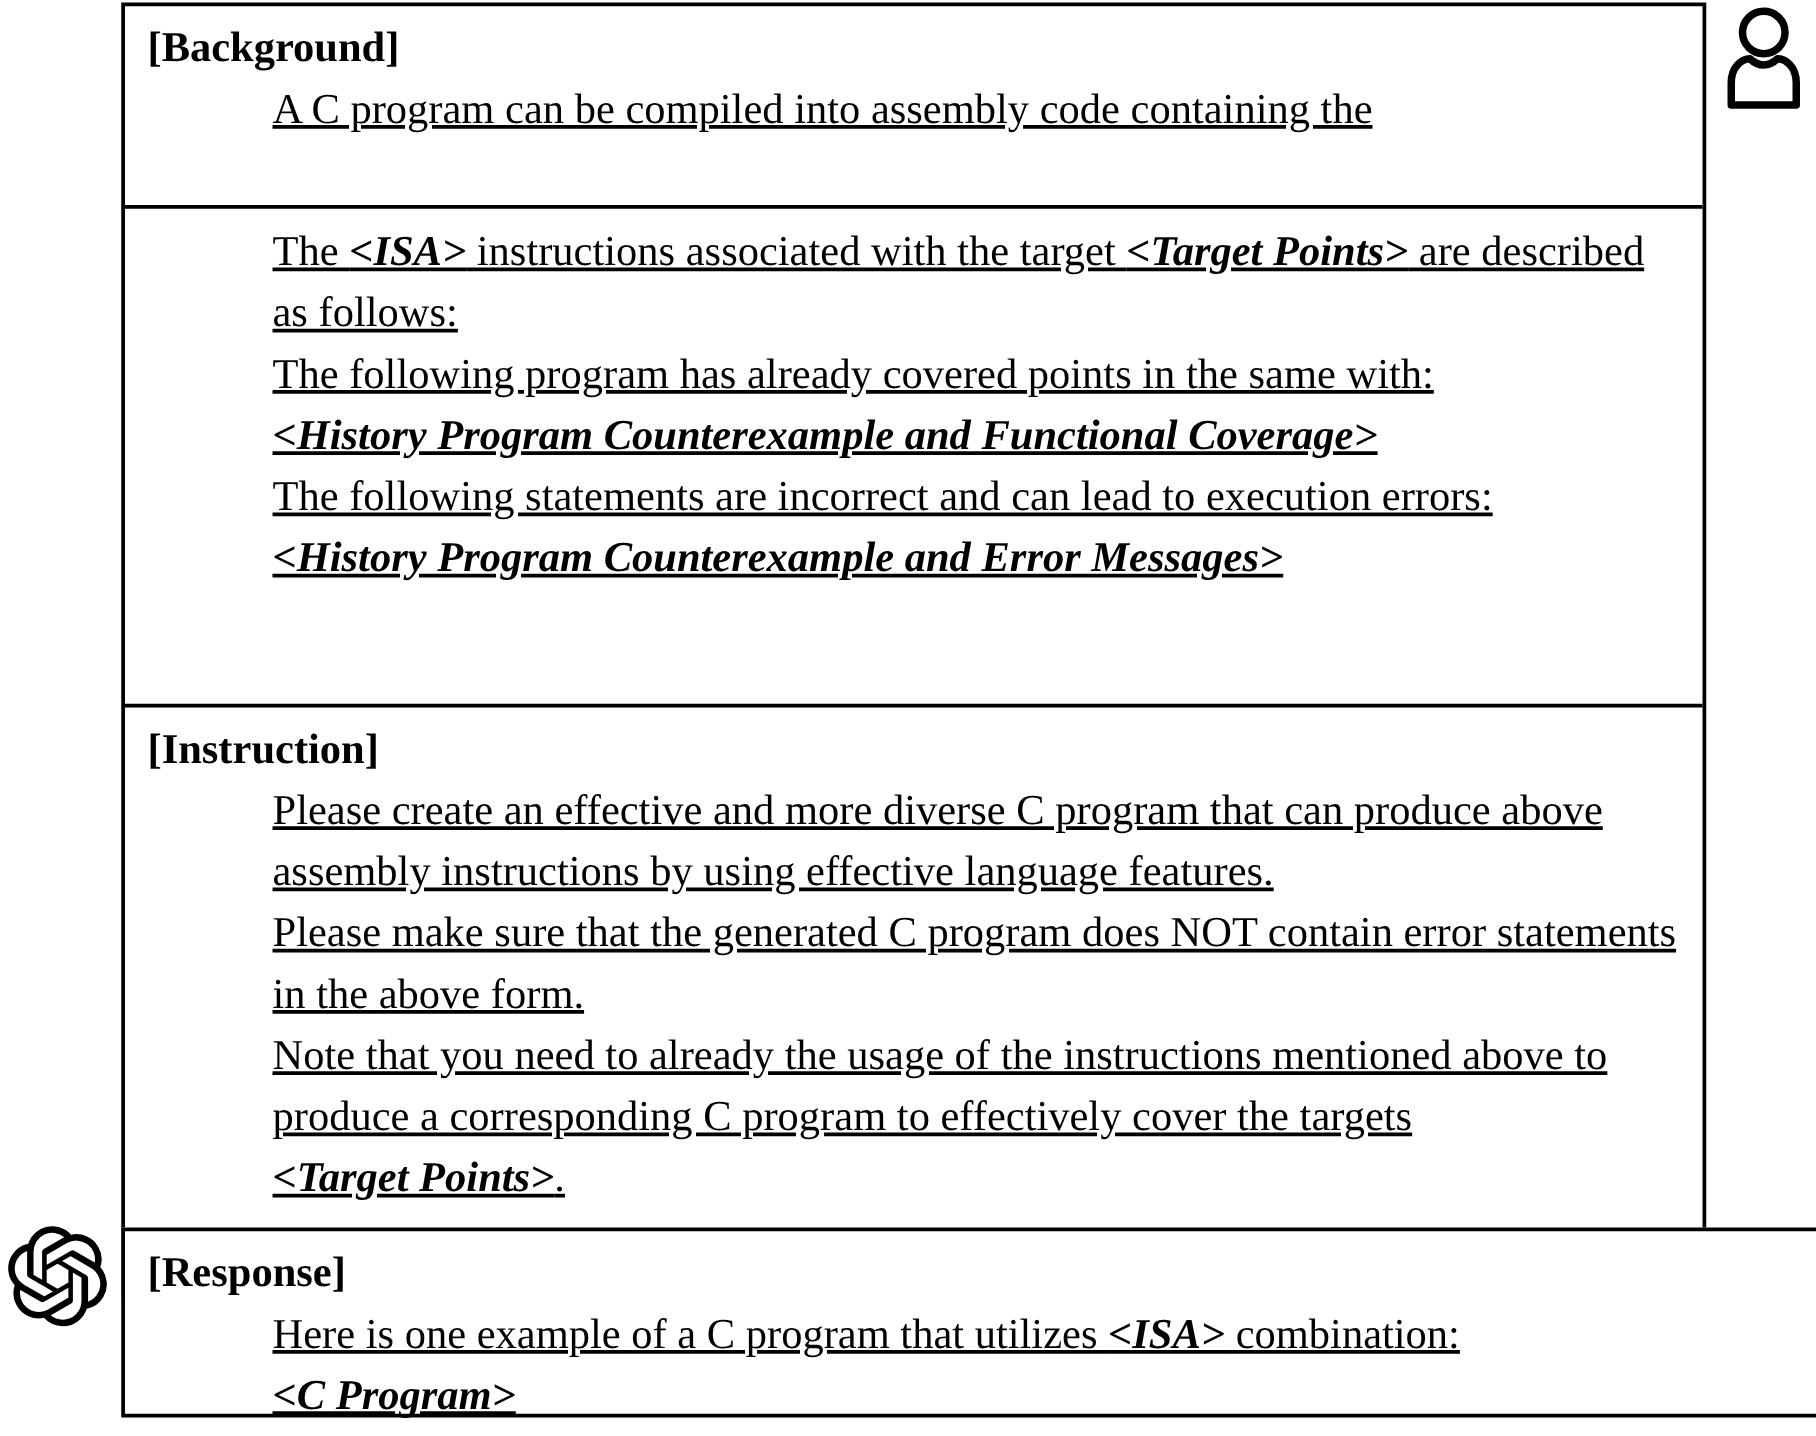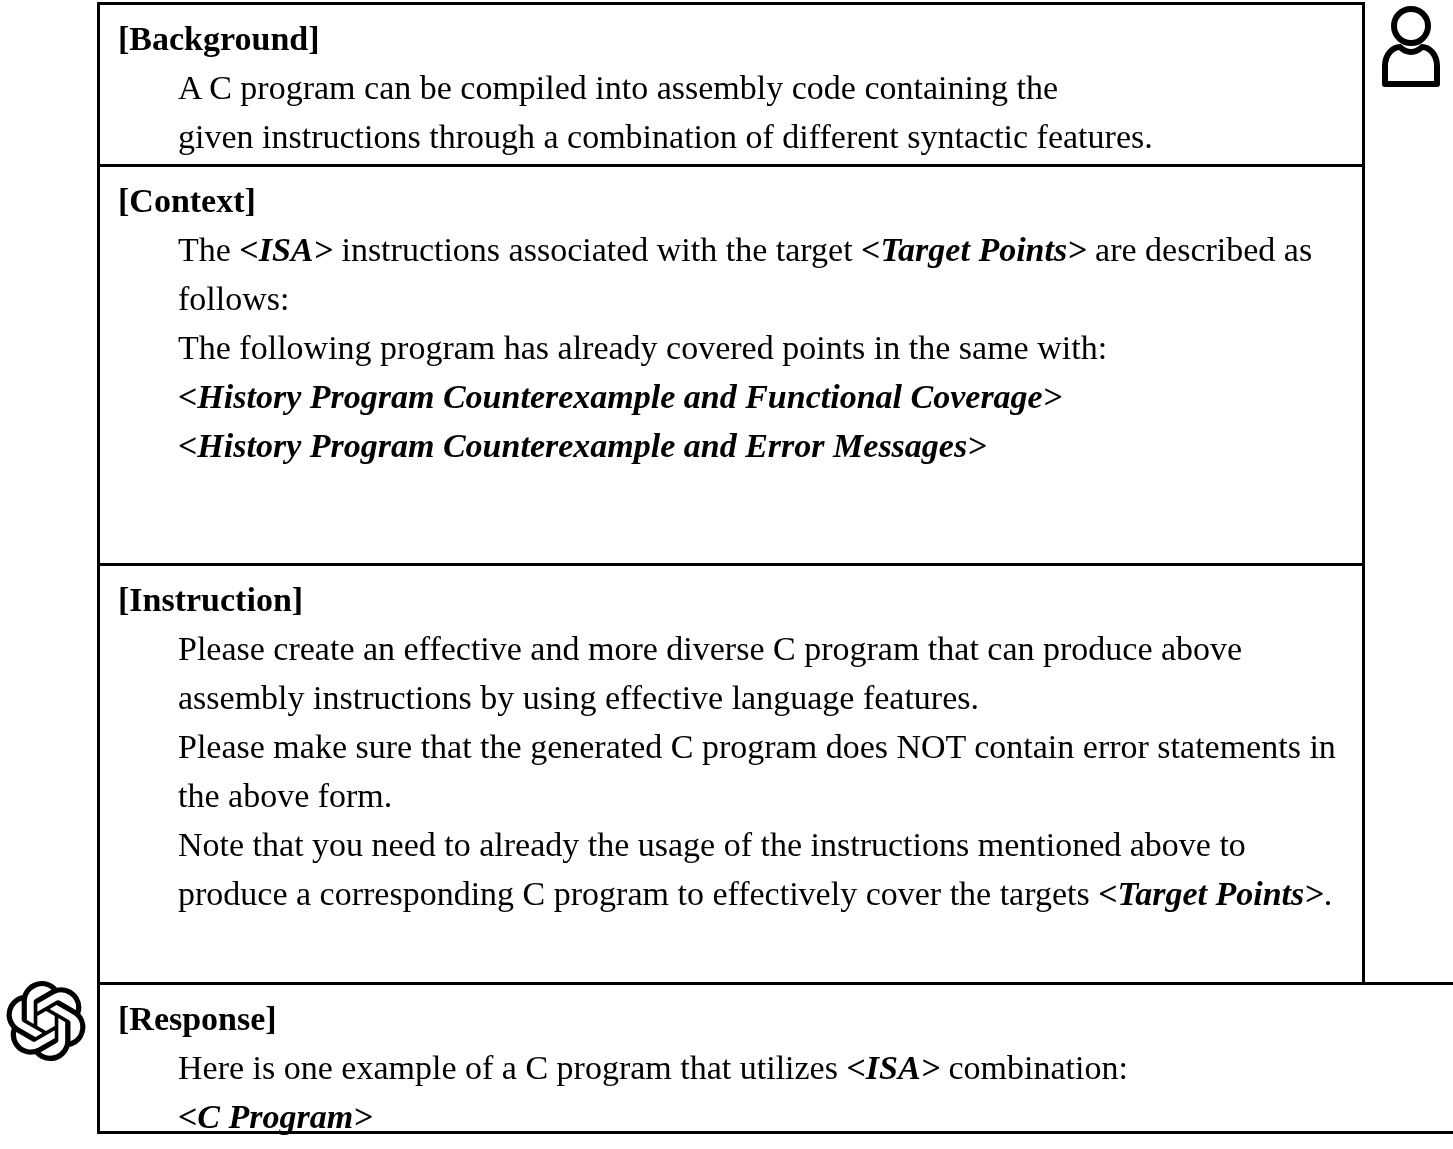--- a/index.html
+++ b/index.html
@@ -67,23 +67,24 @@
   }
 
   
   .sec-title {
     font-weight: bold;
     font-size: 34px;
     line-height: 48px;
     white-space: pre;
   }
   .body-block {
-    margin-left: 60px;
+    margin-left: 100px;
     font-size: 34px;
     line-height: 49px;
+    text-decoration: underline;
   }
   .body-line {
     font-size: 34px;
     line-height: 49px;
     white-space: normal;
   }
   .ph {                 
     font-weight: bold;
     font-style: italic;
   }
@@ -98,32 +99,31 @@
     <path d="M7 80 L7 62 C7 50 15 43 22 43 C26 47 30 48 33 48 C36 48 40 47 44 43 C51 43 59 50 59 62 L59 80 Z" fill="none" stroke="#000" stroke-width="6" stroke-linejoin="round"></path>
   </svg>
 </span>
 
 <div class="prompt-stack">
 
   <div class="section sec-background">
     <div class="sec-title">[Background]</div>
     <div class="body-block">
       <div class="body-line">A C program can be compiled into assembly code containing the</div>
-      <div class="body-line">given instructions through a combination of different syntactic features.</div>
     </div>
   </div>
 
   <div class="section sec-context">
-    <div class="sec-title">[Context]</div>
     <div class="body-block">
       <div class="body-line">
         <span>The </span><span class="ph nowrap">&lt;ISA&gt;</span><span> instructions associated with the target </span><span class="ph nowrap">&lt;Target Points&gt;</span><span> are described as follows:</span>
       </div>
       <div class="body-line">The following program has already covered points in the same with:</div>
       <div class="body-line ph">&lt;History Program Counterexample and Functional Coverage&gt;</div>
+      <div class="body-line">The following statements are incorrect and can lead to execution errors:</div>
       <div class="body-line ph">&lt;History Program Counterexample and Error Messages&gt;</div>
     </div>
   </div>
 
   <div class="section sec-instruction">
     <div class="sec-title">[Instruction]</div>
     <div class="body-block">
       <div class="body-line">Please create an effective and more diverse C program that can produce above assembly instructions by using effective language features.</div>
       <div class="body-line">Please make sure that the generated C program does NOT contain error statements in the above form.</div>
       <div class="body-line">

